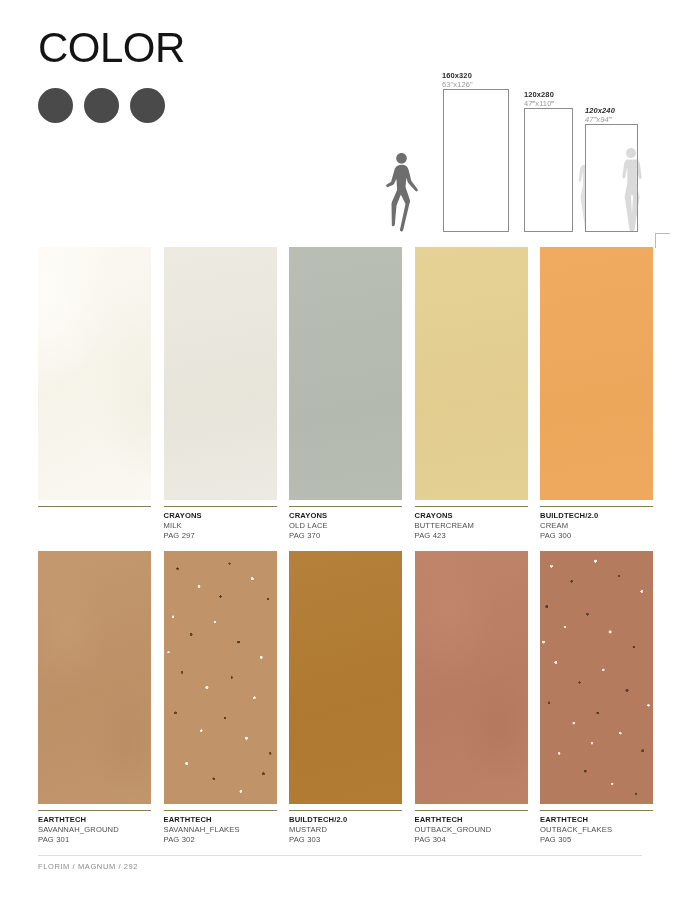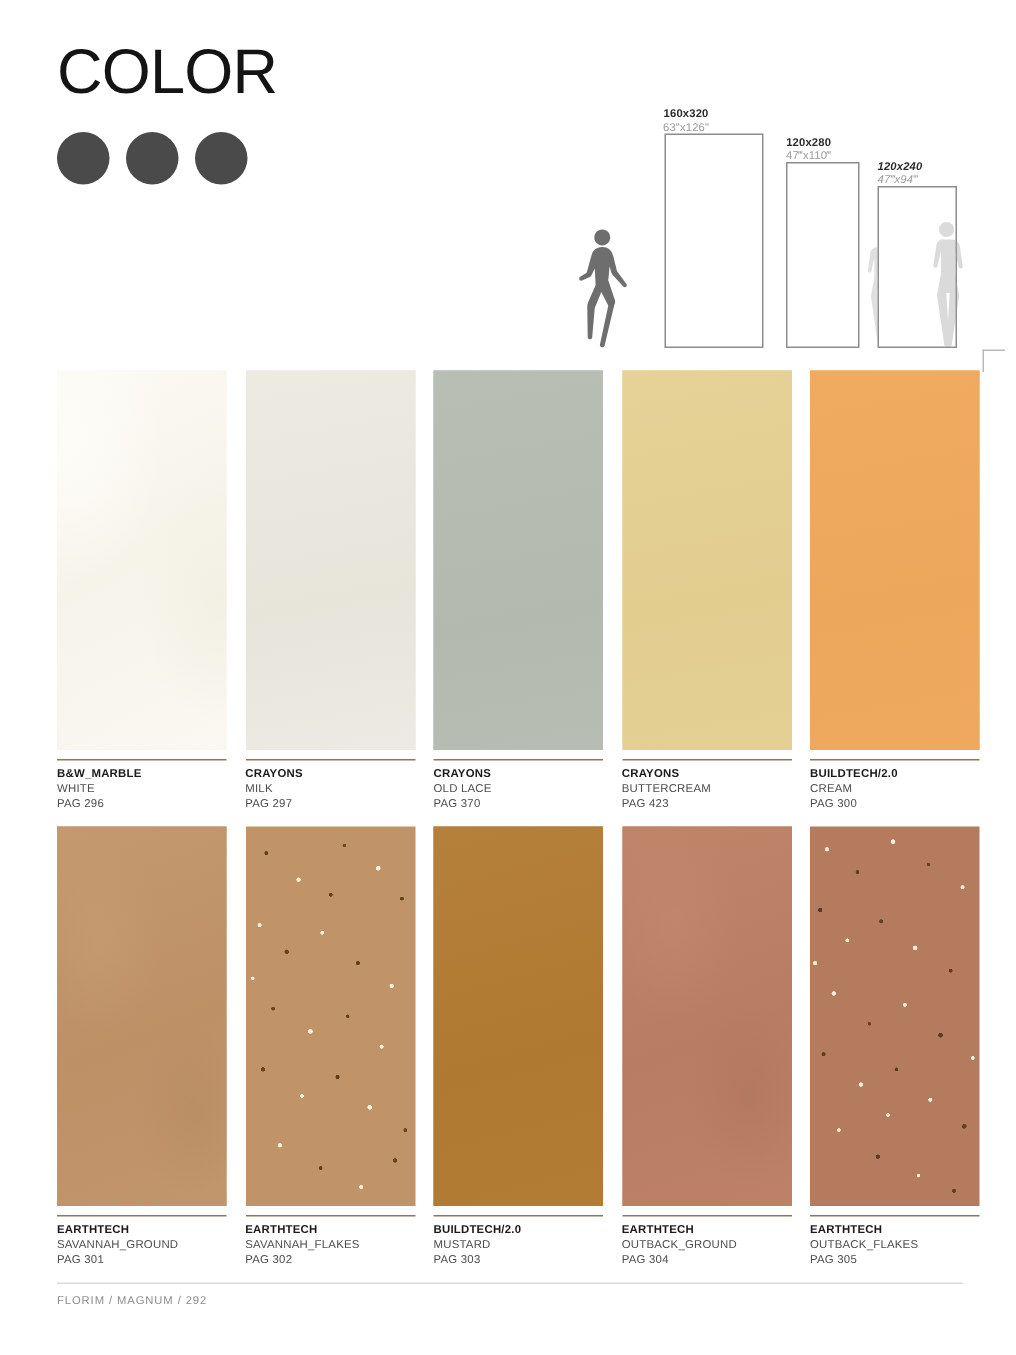--- a/index.html
+++ b/index.html
@@ -58,21 +58,20 @@
   .slab-label {
     position: absolute;
     white-space: nowrap;
     line-height: 1.25;
   }
   .slab-label .metric {
     font-size: 7.5px;
     font-weight: bold;
     color: #2b2b2b;
     letter-spacing: 0.1px;
-    text-align: center;
   }
   .slab-label .imperial {
     font-size: 7.5px;
     color: #9a9a9a;
     letter-spacing: 0.1px;
   }
 
   
   .person {
     position: absolute;
@@ -216,25 +215,20 @@
 
 <div class="crop-mark"></div>
 
 <div class="swatch-grid">
 
   <div class="swatch-row">
 
     <div class="swatch-cell">
       <div class="swatch-chip" style="background:#f8f6ee; background-image: radial-gradient(ellipse 90px 140px at 8% 18%, #fdfcf7 0%, rgba(253,252,247,0) 70%), radial-gradient(ellipse 70px 110px at 95% 60%, #f2efe3 0%, rgba(242,239,227,0) 75%), linear-gradient(152deg, #fbfaf4 0%, #f6f3e9 48%, #faf8f1 100%);"></div>
       <div class="swatch-rule"></div>
-      <div class="swatch-meta">
-        <div class="swatch-brand">B&amp;W_MARBLE</div>
-        <div class="swatch-name">WHITE</div>
-        <div class="swatch-page">PAG 296</div>
-      </div>
     </div>
 
     <div class="swatch-cell">
       <div class="swatch-chip" style="background:#eae7de; background-image: linear-gradient(170deg, #edeae2 0%, #e7e4da 60%, #eceae2 100%);"></div>
       <div class="swatch-rule"></div>
       <div class="swatch-meta">
         <div class="swatch-brand">CRAYONS</div>
         <div class="swatch-name">MILK</div>
         <div class="swatch-page">PAG 297</div>
       </div>

